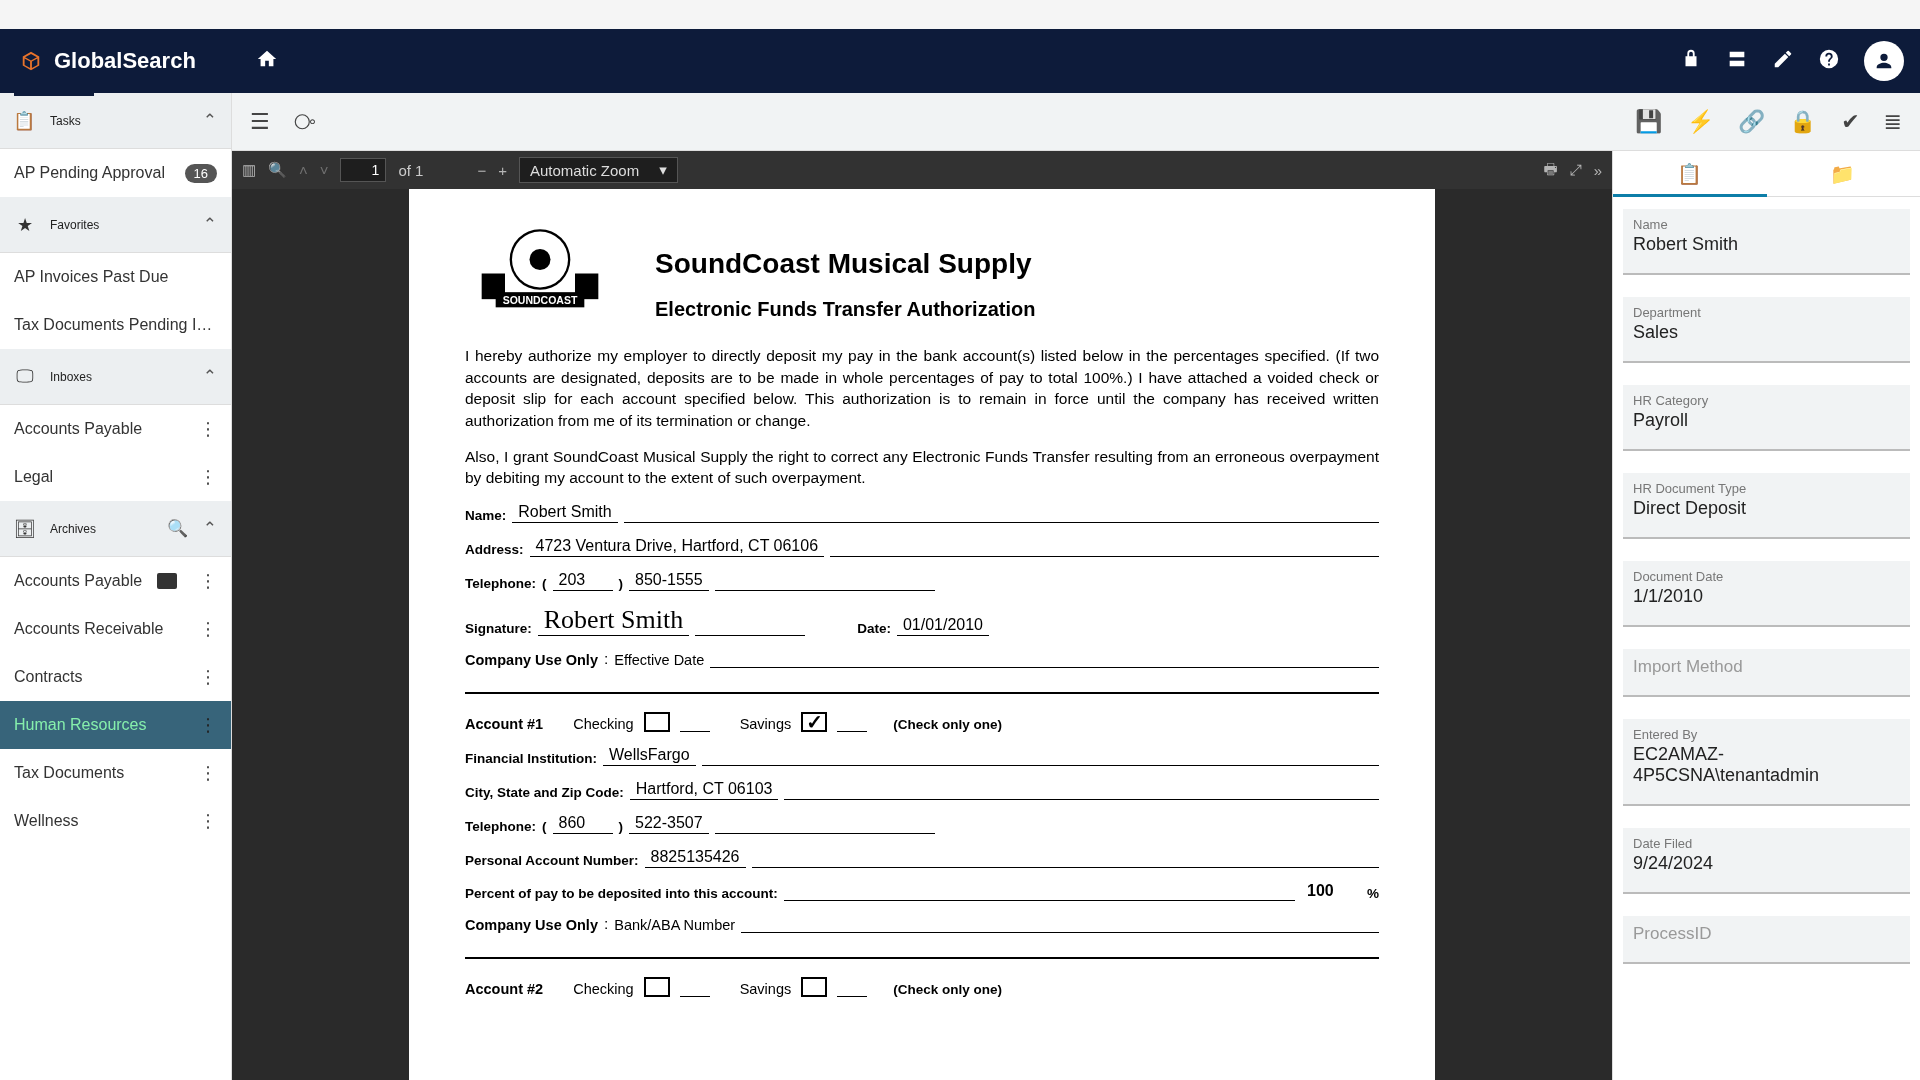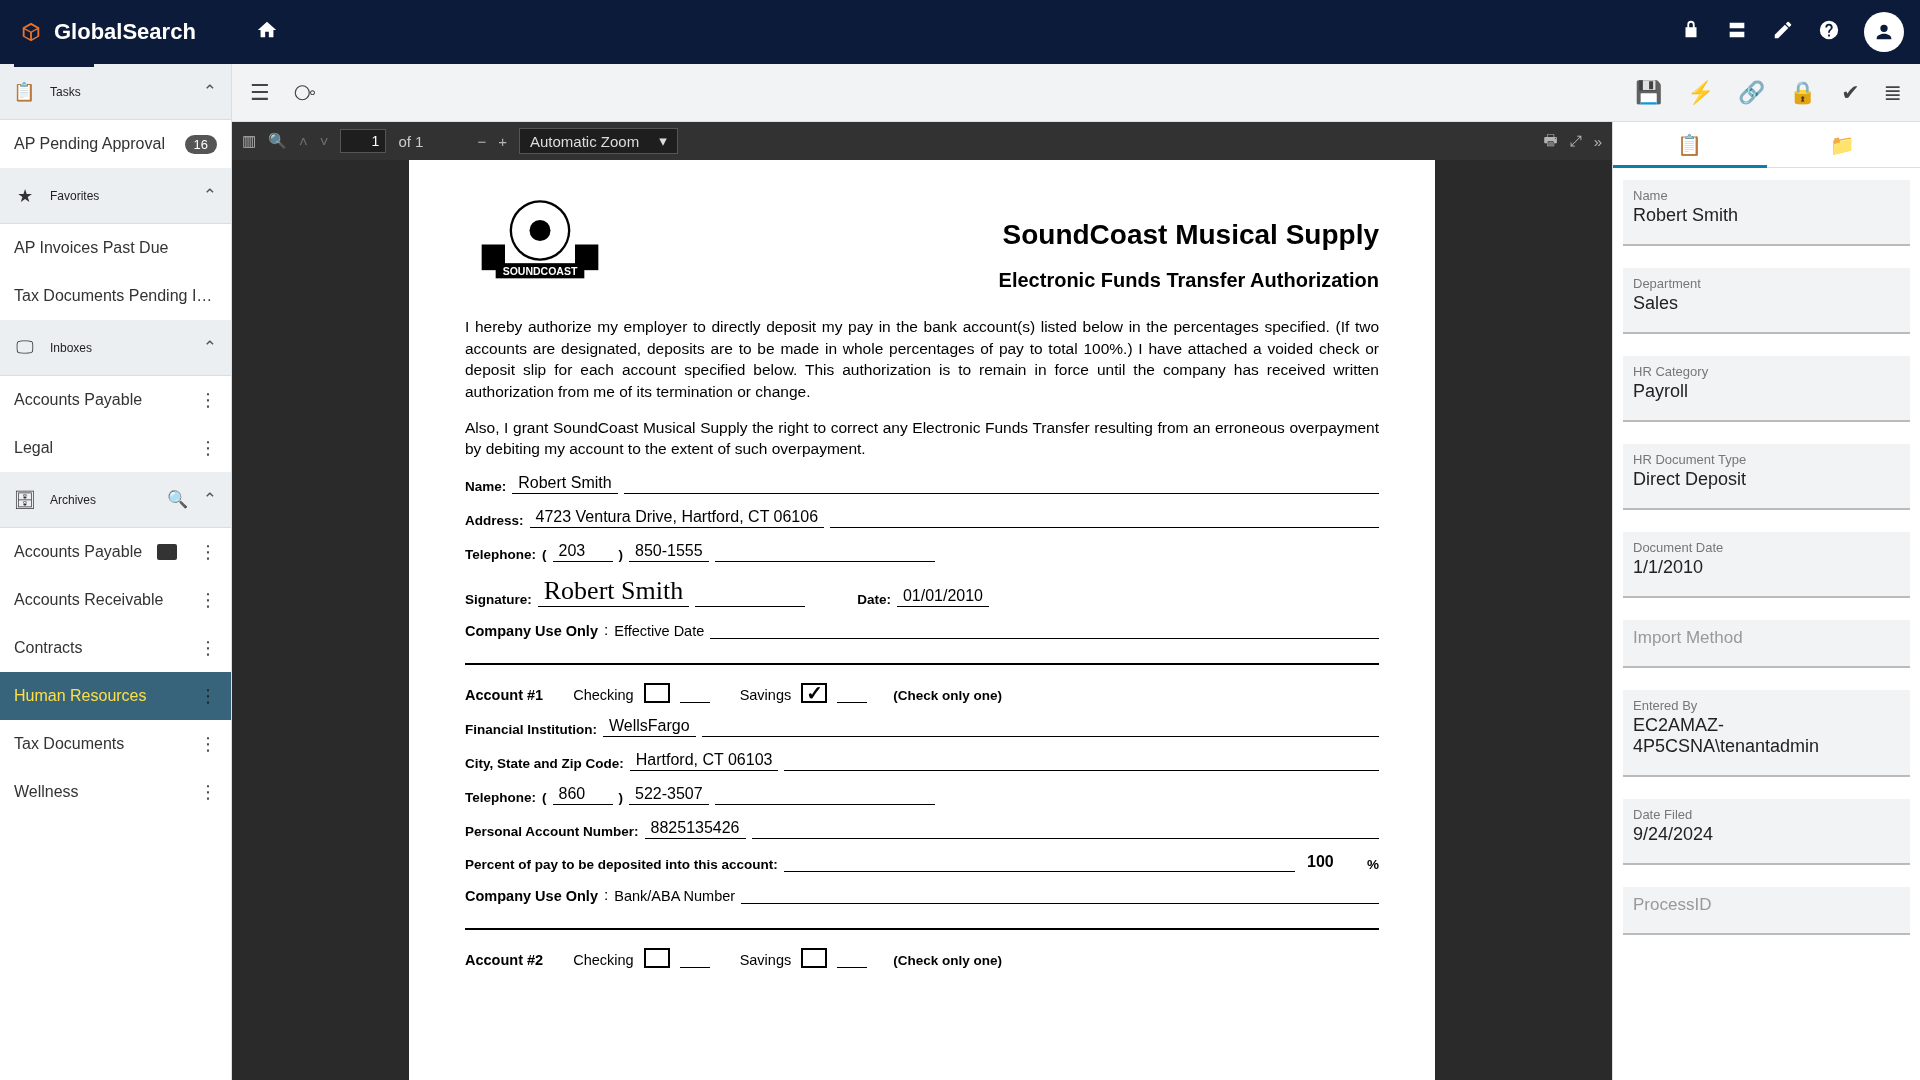--- a/index.html
+++ b/index.html
@@ -1,39 +1,39 @@
 <!DOCTYPE html>
 <html><head>
 <meta charset="utf-8">
 <style>
 * { margin:0; padding:0; box-sizing:border-box; font-family:Arial,Helvetica,sans-serif; }
 body { width:1920px; height:1080px; overflow:hidden; background:#f5f5f5; }
 
 
-.topnav { background:#0d1b3a; color:#fff; height:64px; display:flex; align-items:center; padding:0 16px; }
+.topnav { background:#0d1b3a; color:#fff; height:64px; display:flex; align-items:center; padding:0 16px;margin-top:29px; }
 .logo { display:flex; align-items:center; gap:8px; font-size:22px; font-weight:600; }
 .logo-icon { width:30px; height:30px; display:inline-flex; align-items:center; justify-content:center; }
 .topnav .home { margin-left:60px; font-size:20px; cursor:pointer; }
 .topnav-spacer { flex:1; }
 .topnav .right { display:flex; align-items:center; gap:24px; font-size:20px; }
 .avatar-circle { width:40px; height:40px; border-radius:50%; background:#fff; display:flex; align-items:center; justify-content:center; }
 .avatar-circle svg { fill:#0d1b3a; }
 
 
 .shell { display:flex; height:calc(1080px - 64px); }
 
 
 .sidebar { width:232px; background:#fff; border-right:1px solid #ddd; display:flex; flex-direction:column; font-size:17px; color:#333; }
 .side-section { background:#eceff1; height:56px; display:flex; align-items:center; padding:0 14px; gap:14px; border-bottom:1px solid #ddd; }
 .side-section .lbl { flex:1; font-size:12px; color:#222; }
 .side-section .chev { color:#555; }
 .side-item { height:48px; display:flex; align-items:center; padding:1px 14px; gap:12px; cursor:pointer; }
 .side-item .lbl { flex:1; white-space:nowrap; overflow:hidden; text-overflow:ellipsis; font-size:16px; color:#333;}
 .side-item.selected { background:#37647a; color:#fff; }
-.side-item.selected .lbl { color:#fde047; }
+.side-item.selected .lbl { color:#86efac; }
 .side-item .menu3 { color:#444; font-size:18px; width:18px; text-align:center;}
 .side-item.selected .menu3 { color:#222; }
 .badge { background:#555; color:#fff; border-radius:12px; font-size:13px; padding:2px 9px; }
 .side-item .folder-icon { width:20px; height:16px; background:#333; border-radius:2px; position:relative; }
 .tasks-tab-ind { position:absolute; top:0; left:14px; width:80px; height:3px; background:#0d1b3a;}
 .side-section.tasks { position:relative; }
 .side-section .sicn { width:22px; display:flex; justify-content:center; color:#333; font-size:18px;}
 
 
 .main { flex:1; display:flex; flex-direction:column; }
@@ -53,21 +53,21 @@
 .pdfbar .zoombox { background:#1e1e1e; border:1px solid #555; height:26px; display:flex; align-items:center; padding:0 10px; gap:20px; color:#ddd; font-size:15px;}
 .pdfbar .sp{flex:1;}
 .pdfbar .ic{cursor:pointer; opacity:.85;}
 .pdfbar .ic.dim{opacity:.4;}
 
 .viewer { flex:1; overflow:auto; display:flex; justify-content:center; padding:0; }
 .page { background:#fff; width:1026px; min-height:1250px; margin:0; padding:26px 56px 40px 56px; color:#000; position:relative; }
 
 .doc-head { display:flex; align-items:center; gap:40px; margin-bottom:24px; margin-top:10px;}
 .doc-logo { width:150px; height:95px; display:flex; align-items:center; justify-content:center; }
-.doc-titles { flex:1; text-align:right;margin-top:23px; }
+.doc-titles { flex:1; text-align:left;margin-top:23px; }
 .doc-t1 { font-size:28px; font-weight:700; margin-bottom:18px;}
 .doc-t2 { font-size:20px; font-weight:700;}
 .doc-p { font-size:15.5px; line-height:1.4; text-align:justify; margin-bottom:14px;}
 .frow { display:flex; align-items:flex-end; font-size:15.5px; margin-bottom:14px; gap:6px;}
 .frow .flabel{font-weight:700; font-size:14.5px;}
 .frow .flabel.sm{font-size:13.5px;}
 .frow .fval{ border-bottom:1.5px solid #000; padding:0 6px 1px 6px; font-size:16px; min-width:60px;}
 .frow .fval.script{ font-family:'Brush Script MT','Segoe Script',cursive; font-size:26px; padding-bottom:0;}
 .frow .uline { border-bottom:1.5px solid #000; flex:1; height:18px;}
 .hr { border-top:2.5px solid #000; margin:24px 0 18px 0;}

